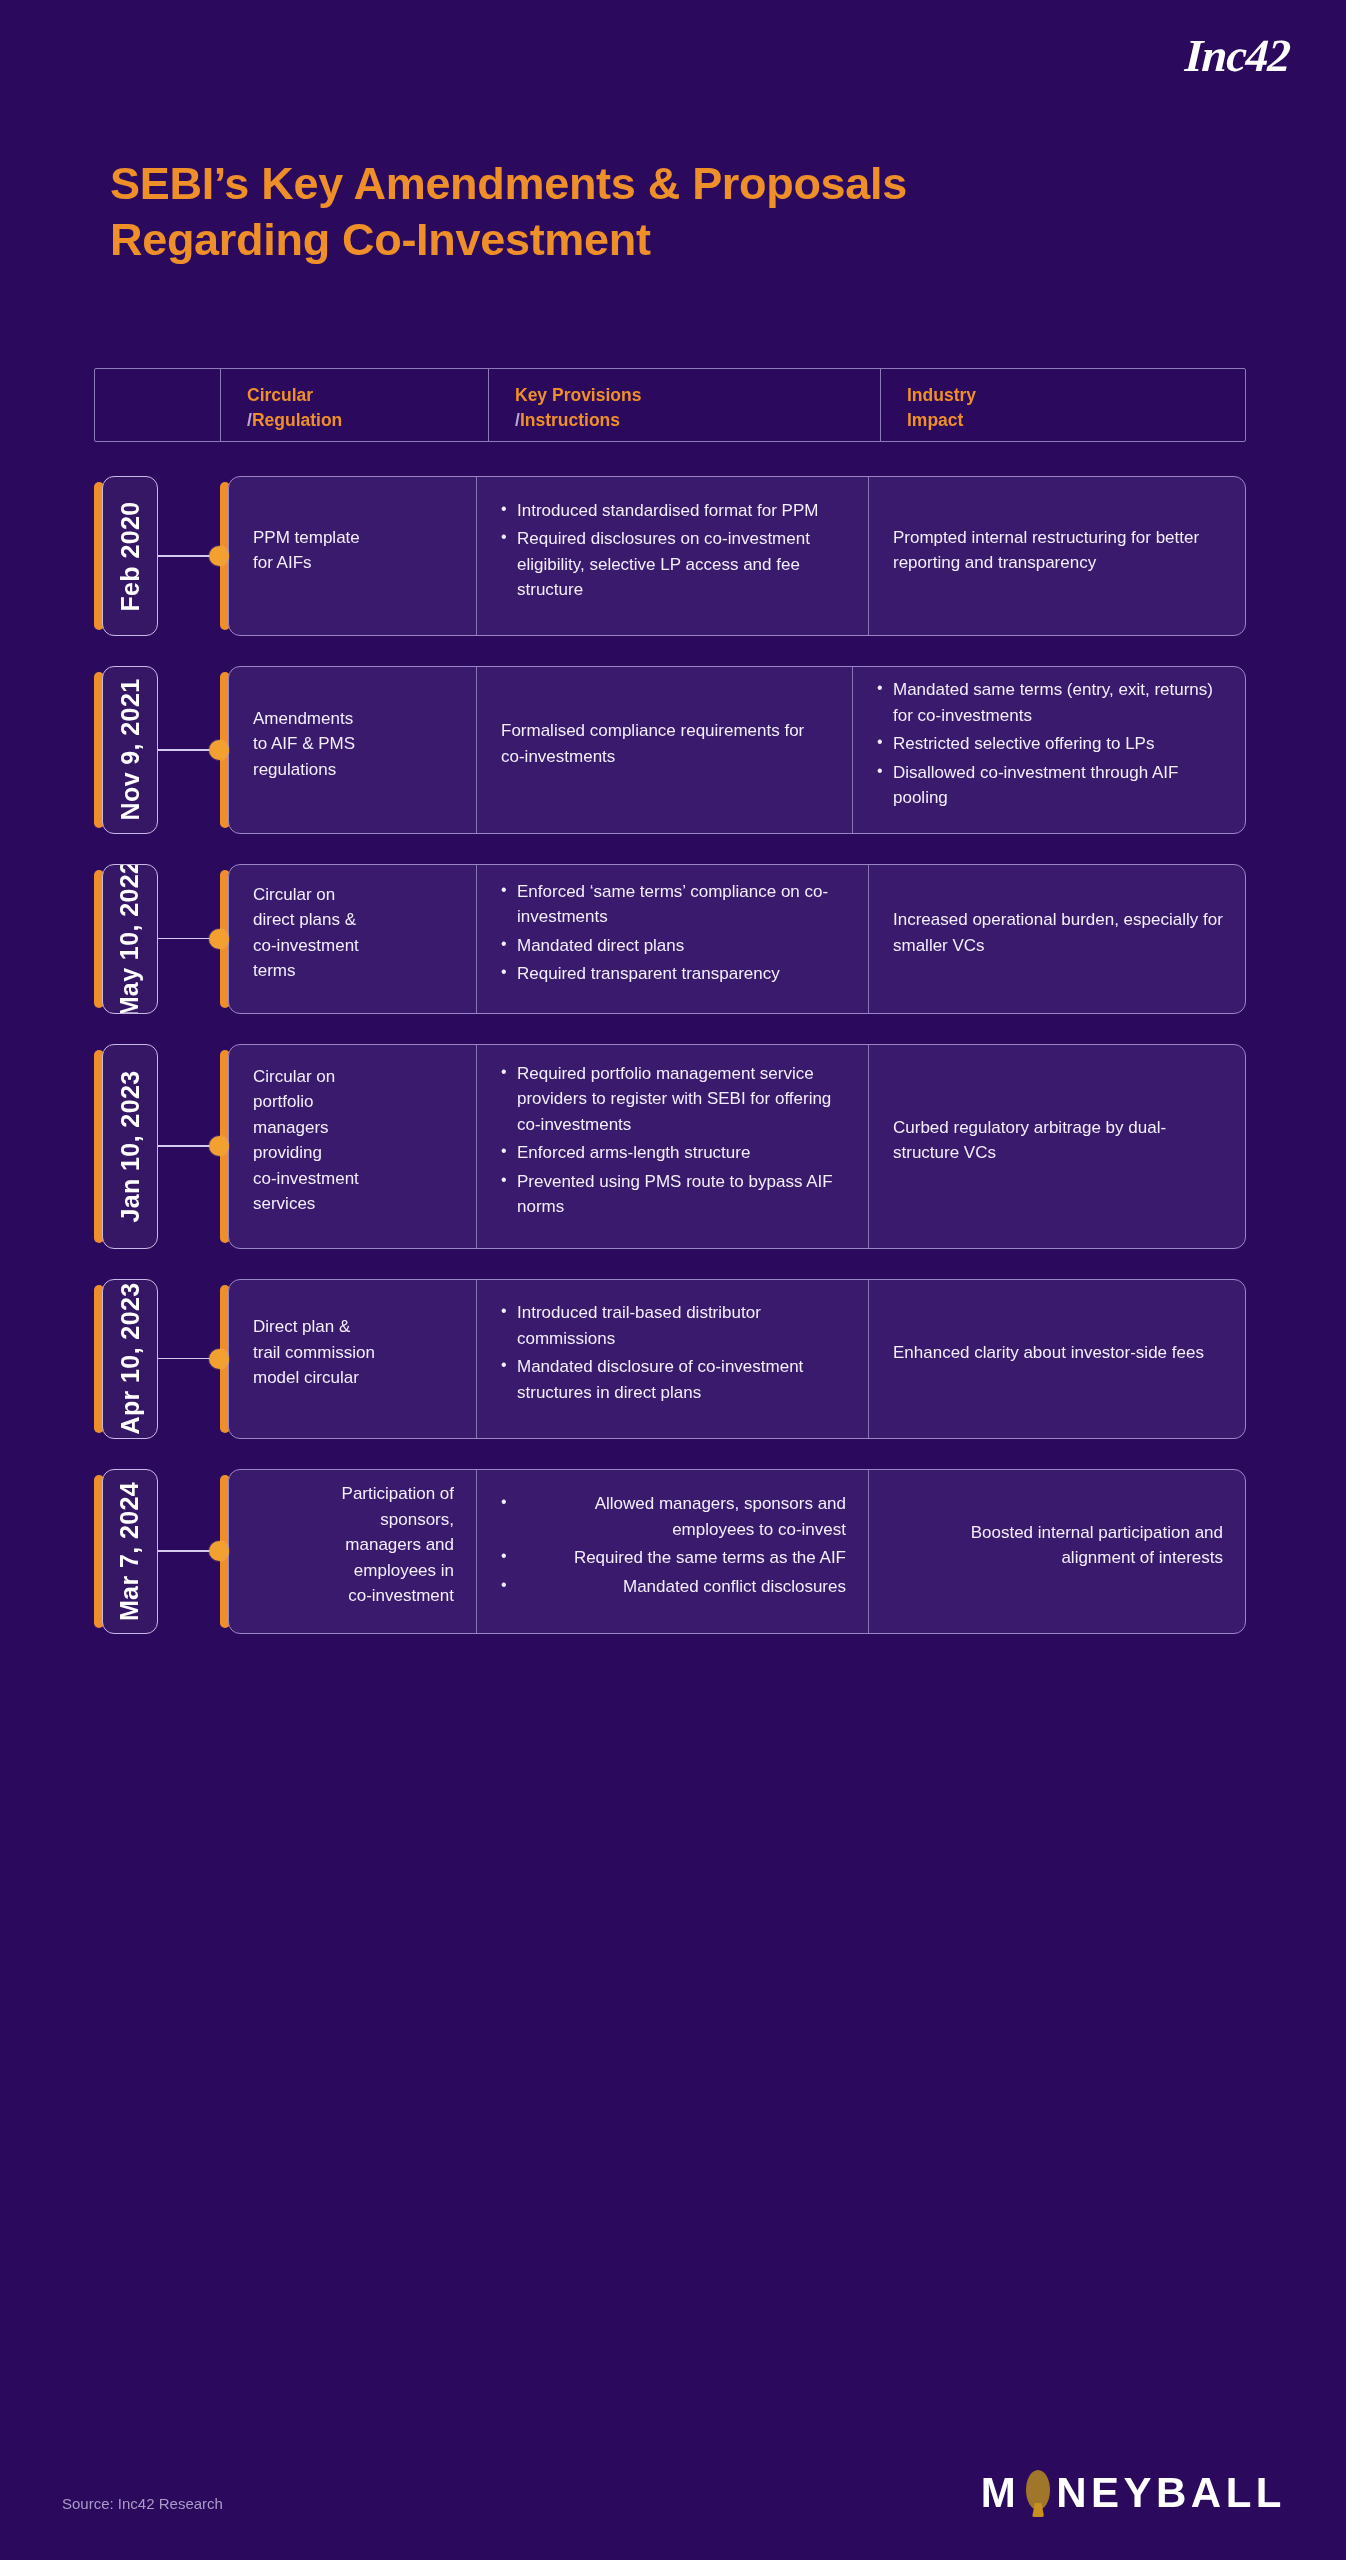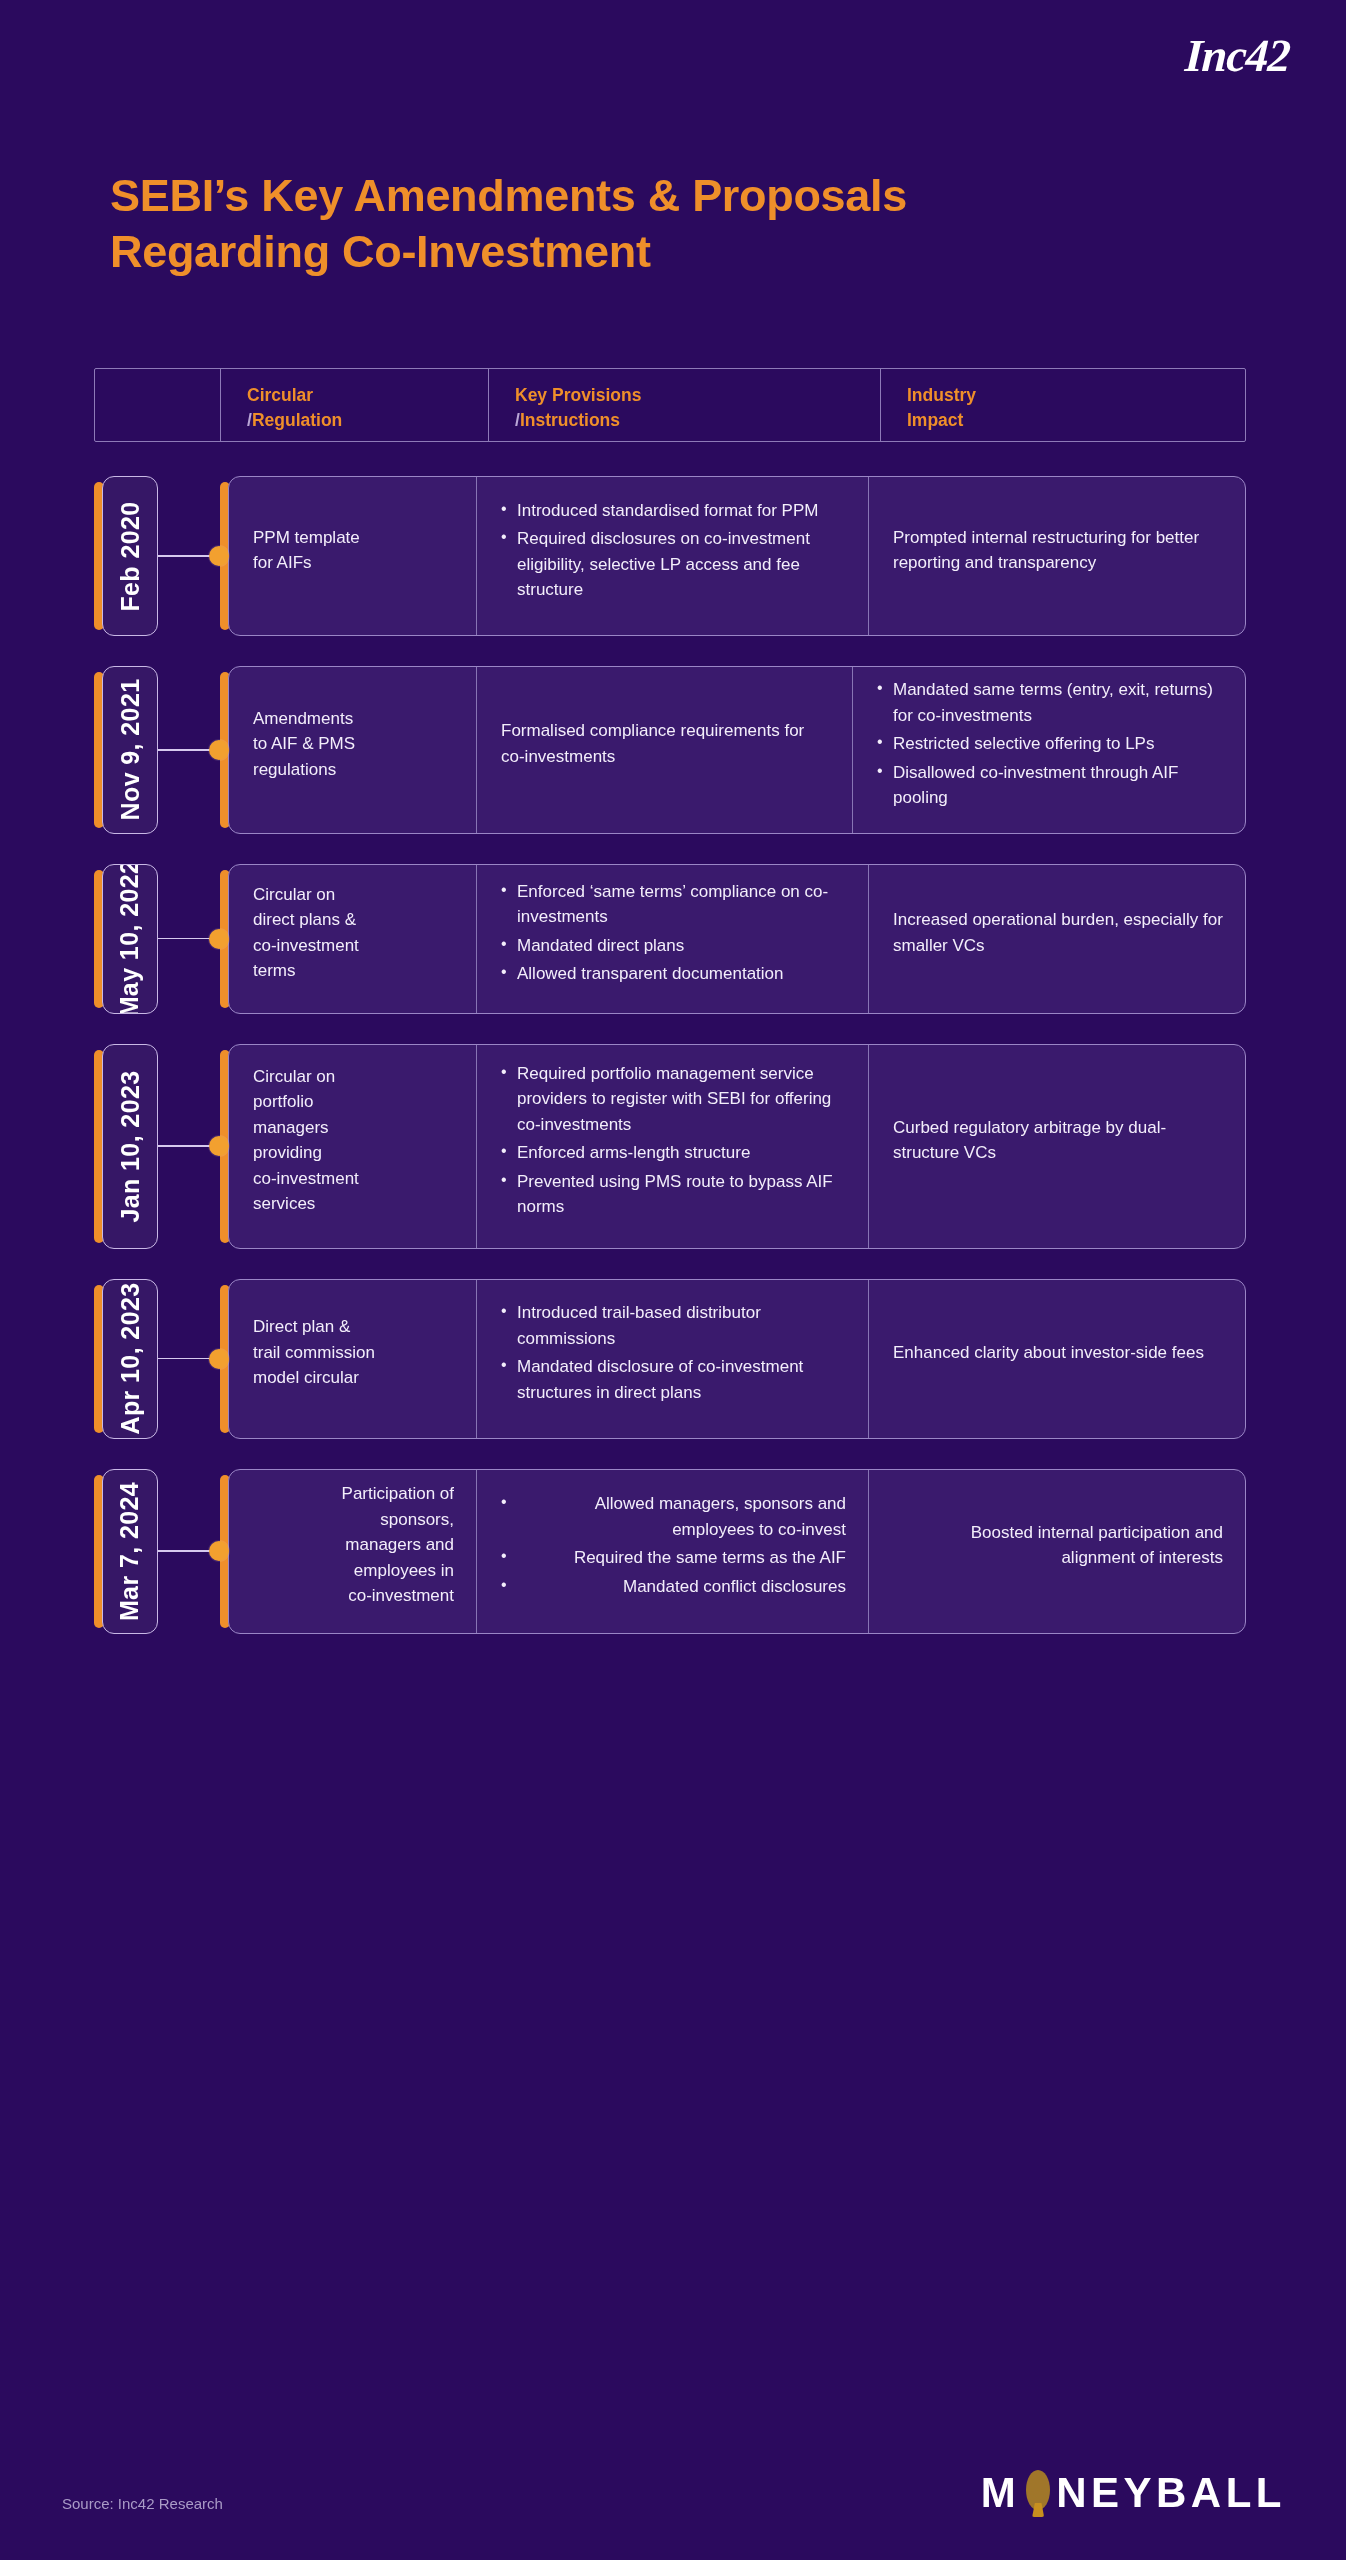--- a/index.html
+++ b/index.html
@@ -40,21 +40,21 @@
     color: #ffffff;
     line-height: 1;
     font-style: italic;
     transform: skewX(-3deg);
   }
 
   
   .page-title {
     position: absolute;
     left: 110px;
-    top: 168px;
+    top: 156px;
     width: 1130px;
     color: #ef8f2a;
     font-size: 45px;
     font-weight: bold;
     line-height: 1.24;
     letter-spacing: -0.3px;
   }
   .page-title .line2 { display: block; }
 
   
@@ -394,21 +394,21 @@
               <div class="cell cell-a">
                 <div style="white-space: pre-line;">Circular on
 direct plans &amp;
 co-investment
 terms</div>
               </div>
               <div class="cell cell-b">
                 <ul class="bullets">
                   <li>Enforced ‘same terms’ compliance on co-investments</li>
                   <li>Mandated direct plans</li>
-                  <li>Allowed transparent documentation</li>
+                  <li>Required transparent transparency</li>
                 </ul>
               </div>
               <div class="cell cell-c">
                 <div>Increased operational burden, especially for smaller VCs</div>
               </div>
             </div>
           </div>
         </div>
         <div class="row" style="min-height: 205px; margin-top: 30px;">
           <div class="date-pill-holder">

